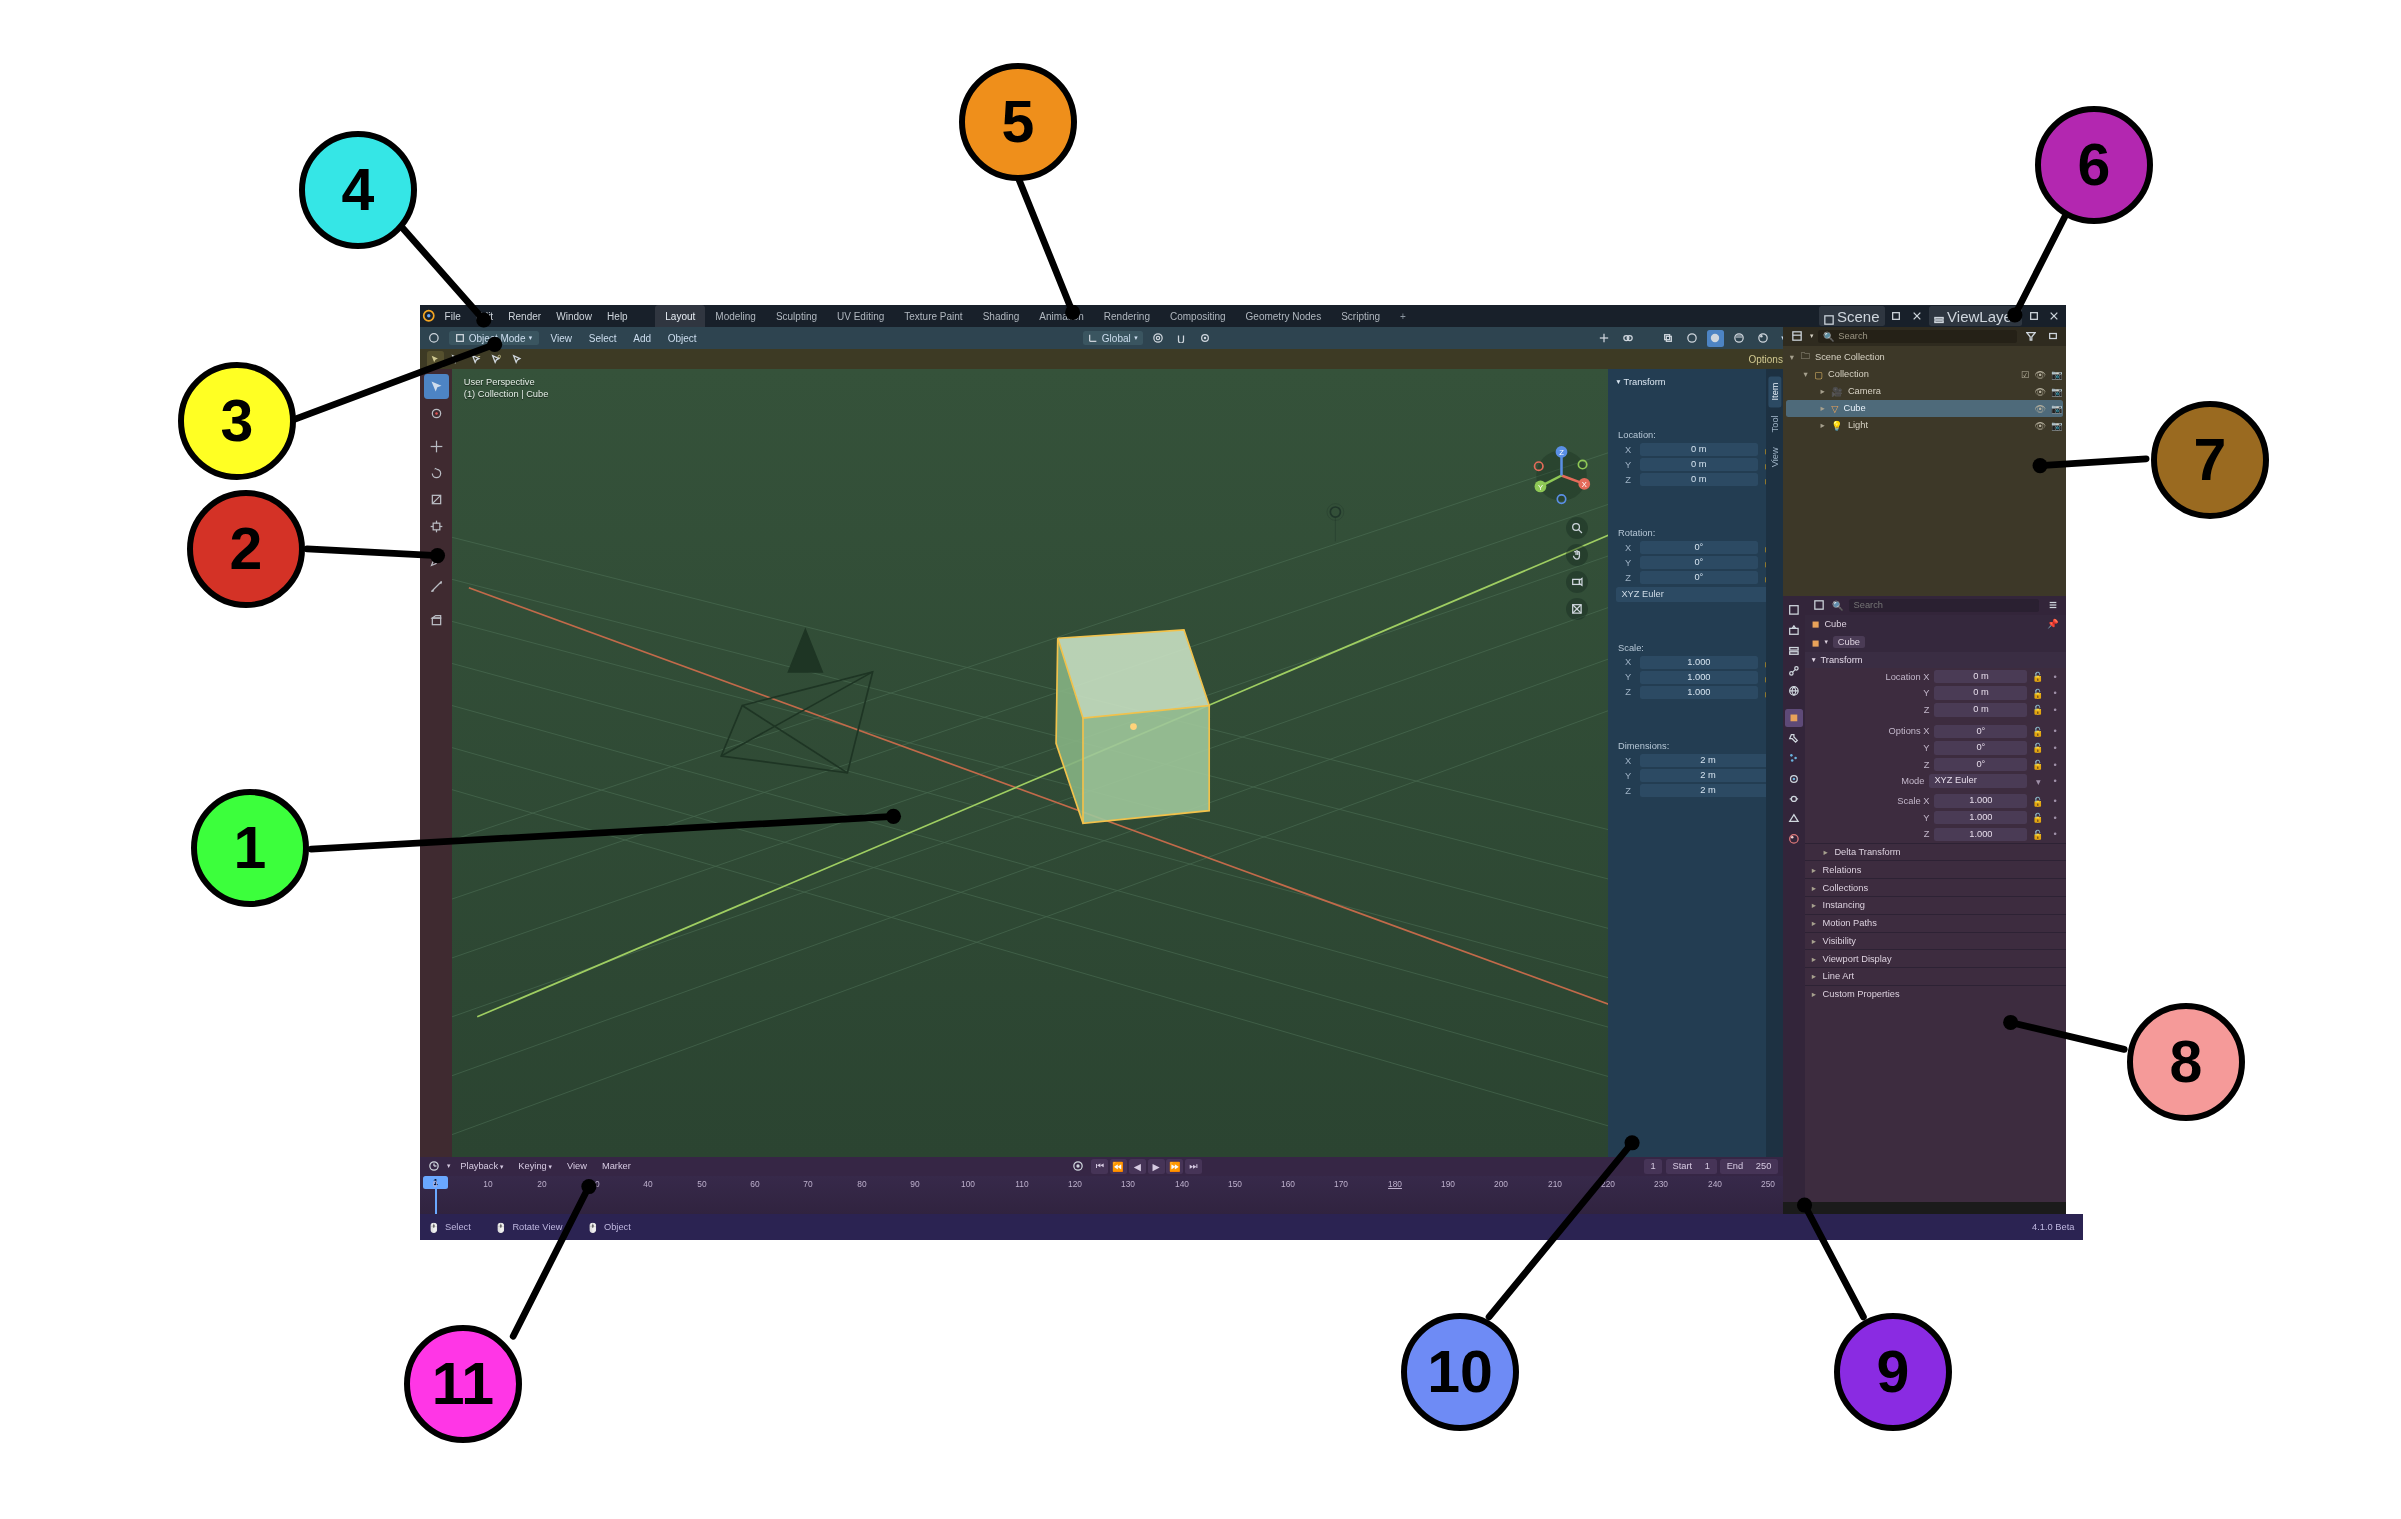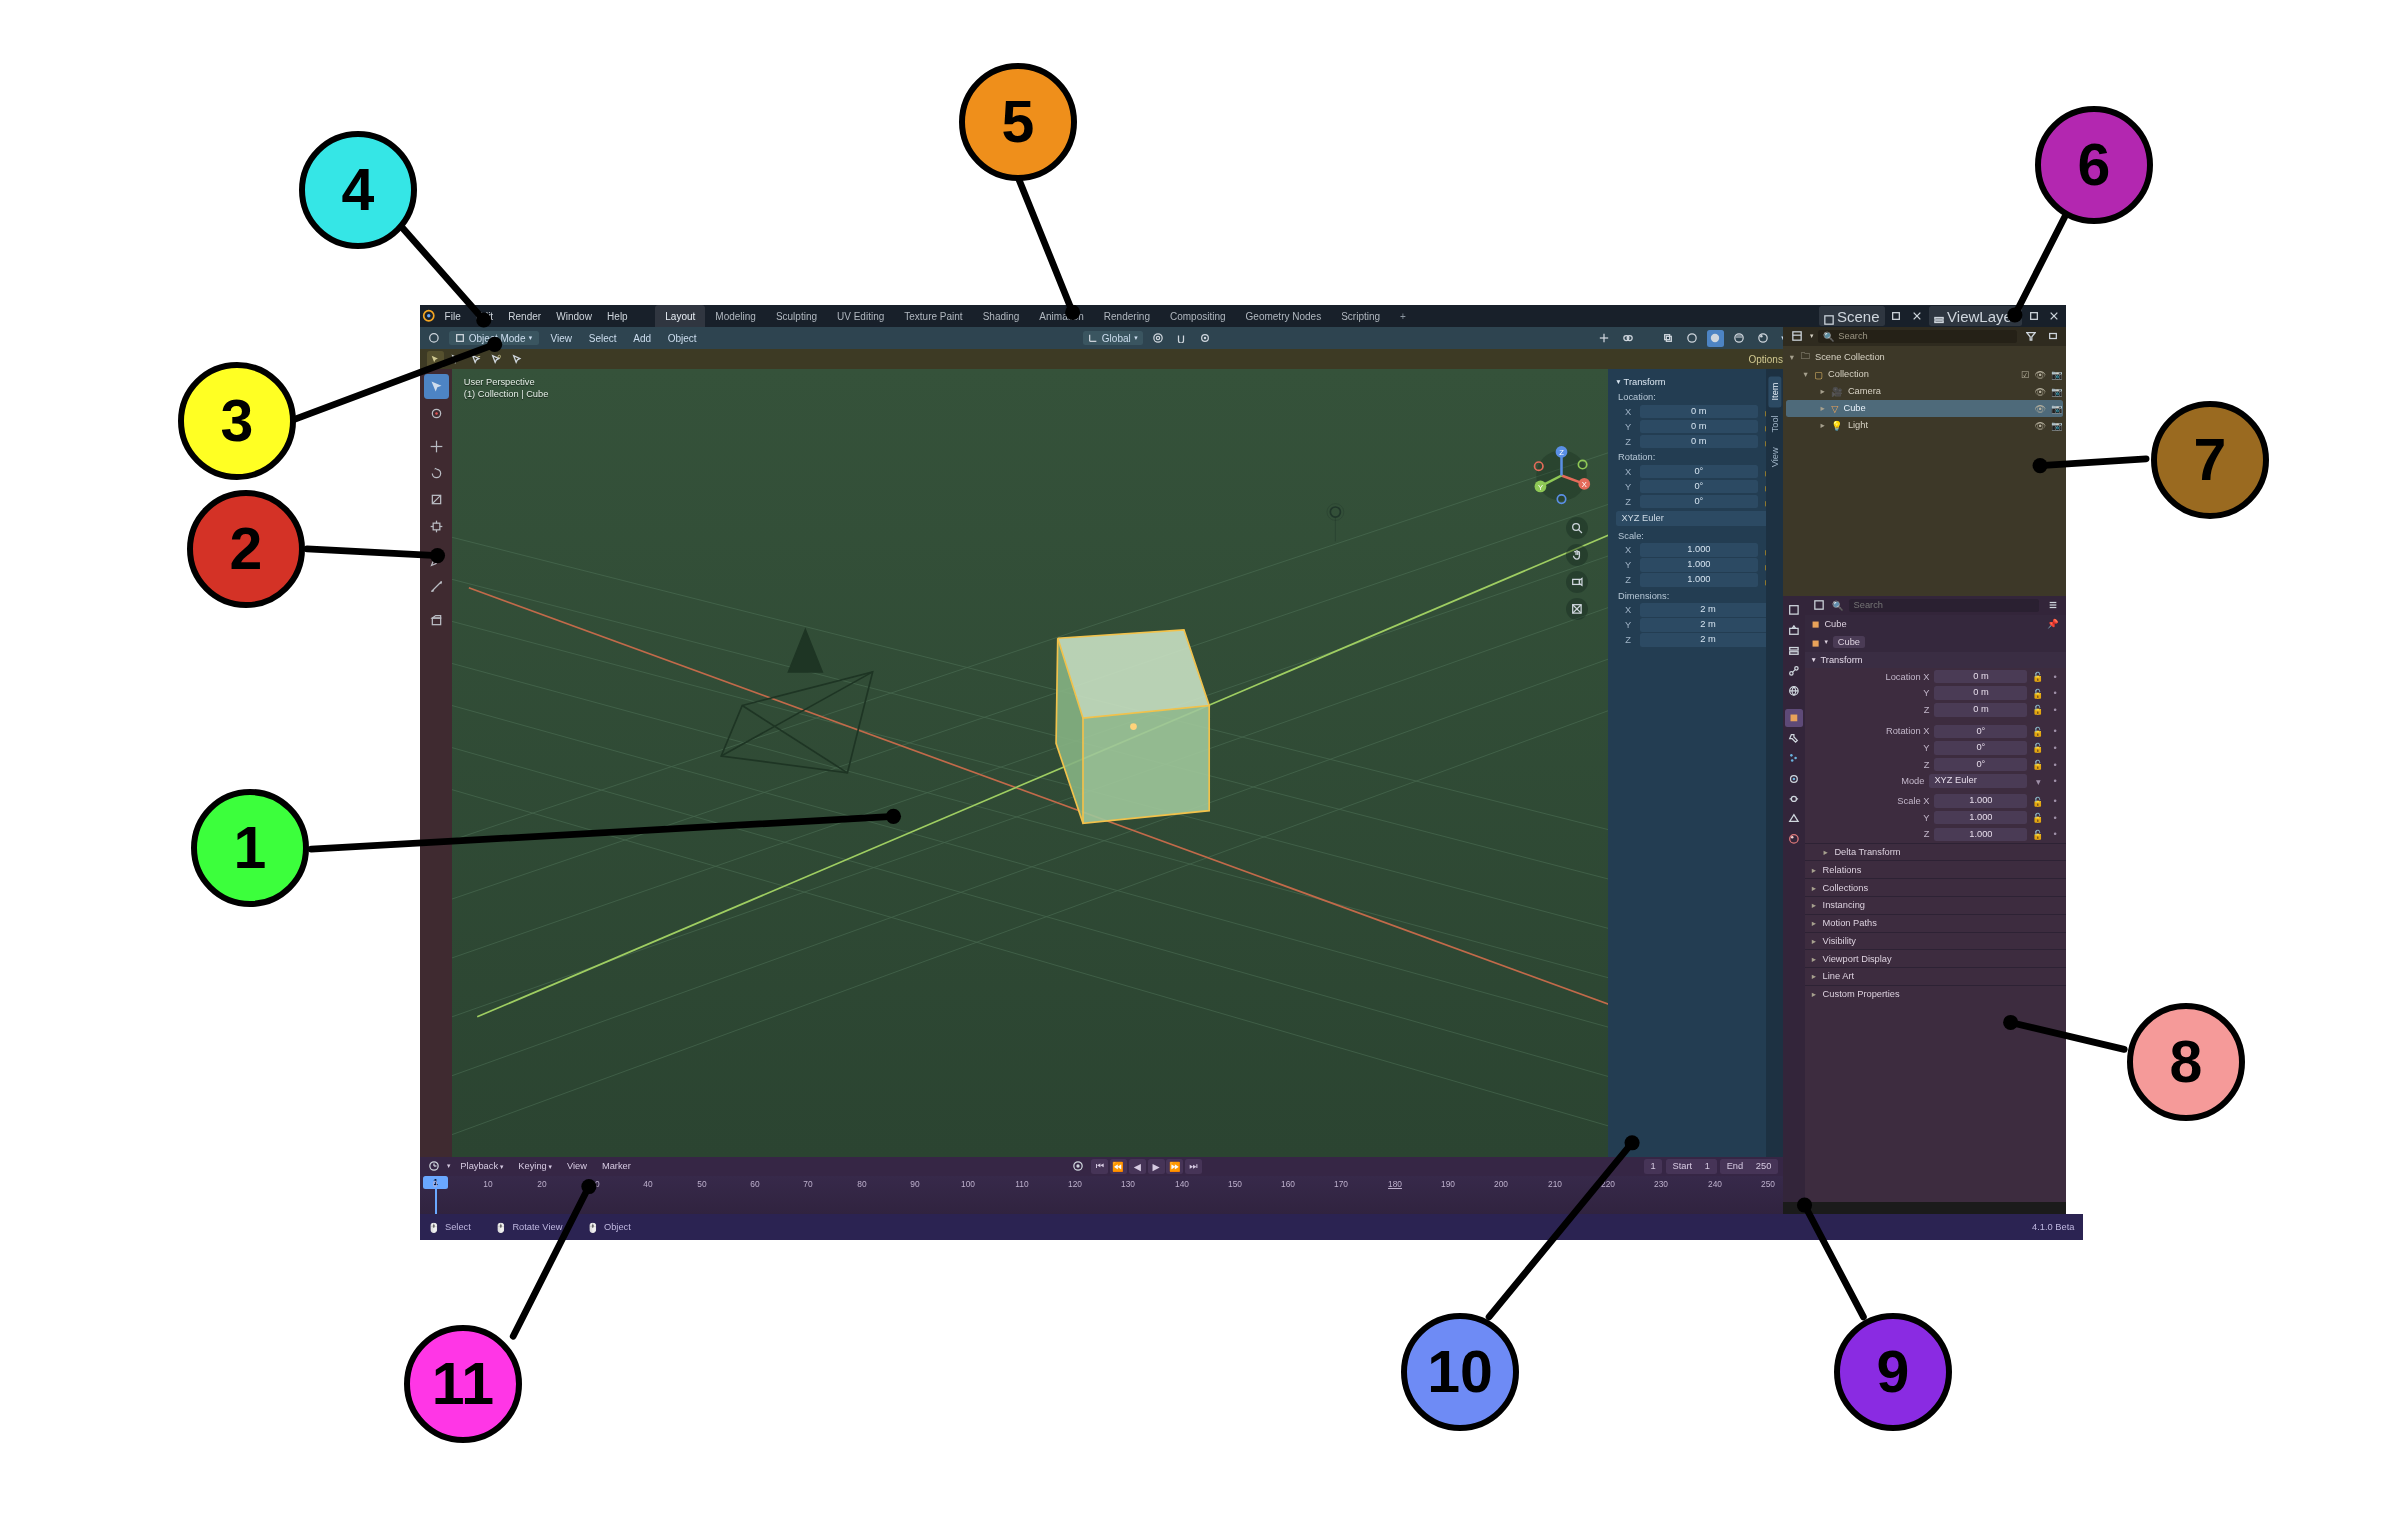--- a/index.html
+++ b/index.html
@@ -189,21 +189,21 @@
   }
   #npanel .row {
     display:flex; align-items:center; height:15px; gap:5px; padding-left:5px;
   }
   #npanel .row .lab { width:13.5px; color:#9fb3c6; text-align:center;}
   #npanel .row .val {
     flex:1; background:#2c4a63; border-radius:2.5px; text-align:center; color:#d6e4f0;
     height:13.5px; line-height:13.5px;
   }
   #npanel .row .lock { width:13.5px; color:#7e94a8; text-align:center;}
-  #npanel .lbl { padding:3.4px 0 1.7px 1.7px; color:#b6c7d6; }
+  #npanel .lbl { padding:3.4px 0 1.7px 1.7px; color:#b6c7d6;margin-top:38px; }
   #npanel .wide {
     background:#2c4a63; border-radius:2.5px; height:15px; line-height:15px; padding:0 5px;
     display:flex; justify-content:space-between; margin:1.7px 0;
   }
 
   
   #navball {
     position:absolute; right:192px; top:77px; width:59px; height:59px;
   }
   #nav-icons {
@@ -988,21 +988,21 @@
           <span class="pact">•</span>
         </div>
       <div class="prow">
           <span class="plab">Z</span>
           <span class="pval">0 m</span>
           <span class="pact">🔓</span>
           <span class="pact">•</span>
         </div>
       <div style="height:5px;"></div>
       <div class="prow">
-          <span class="plab">Rotation X</span>
+          <span class="plab">Options X</span>
           <span class="pval">0°</span>
           <span class="pact">🔓</span>
           <span class="pact">•</span>
         </div>
       <div class="prow">
           <span class="plab">Y</span>
           <span class="pval">0°</span>
           <span class="pact">🔓</span>
           <span class="pact">•</span>
         </div>

